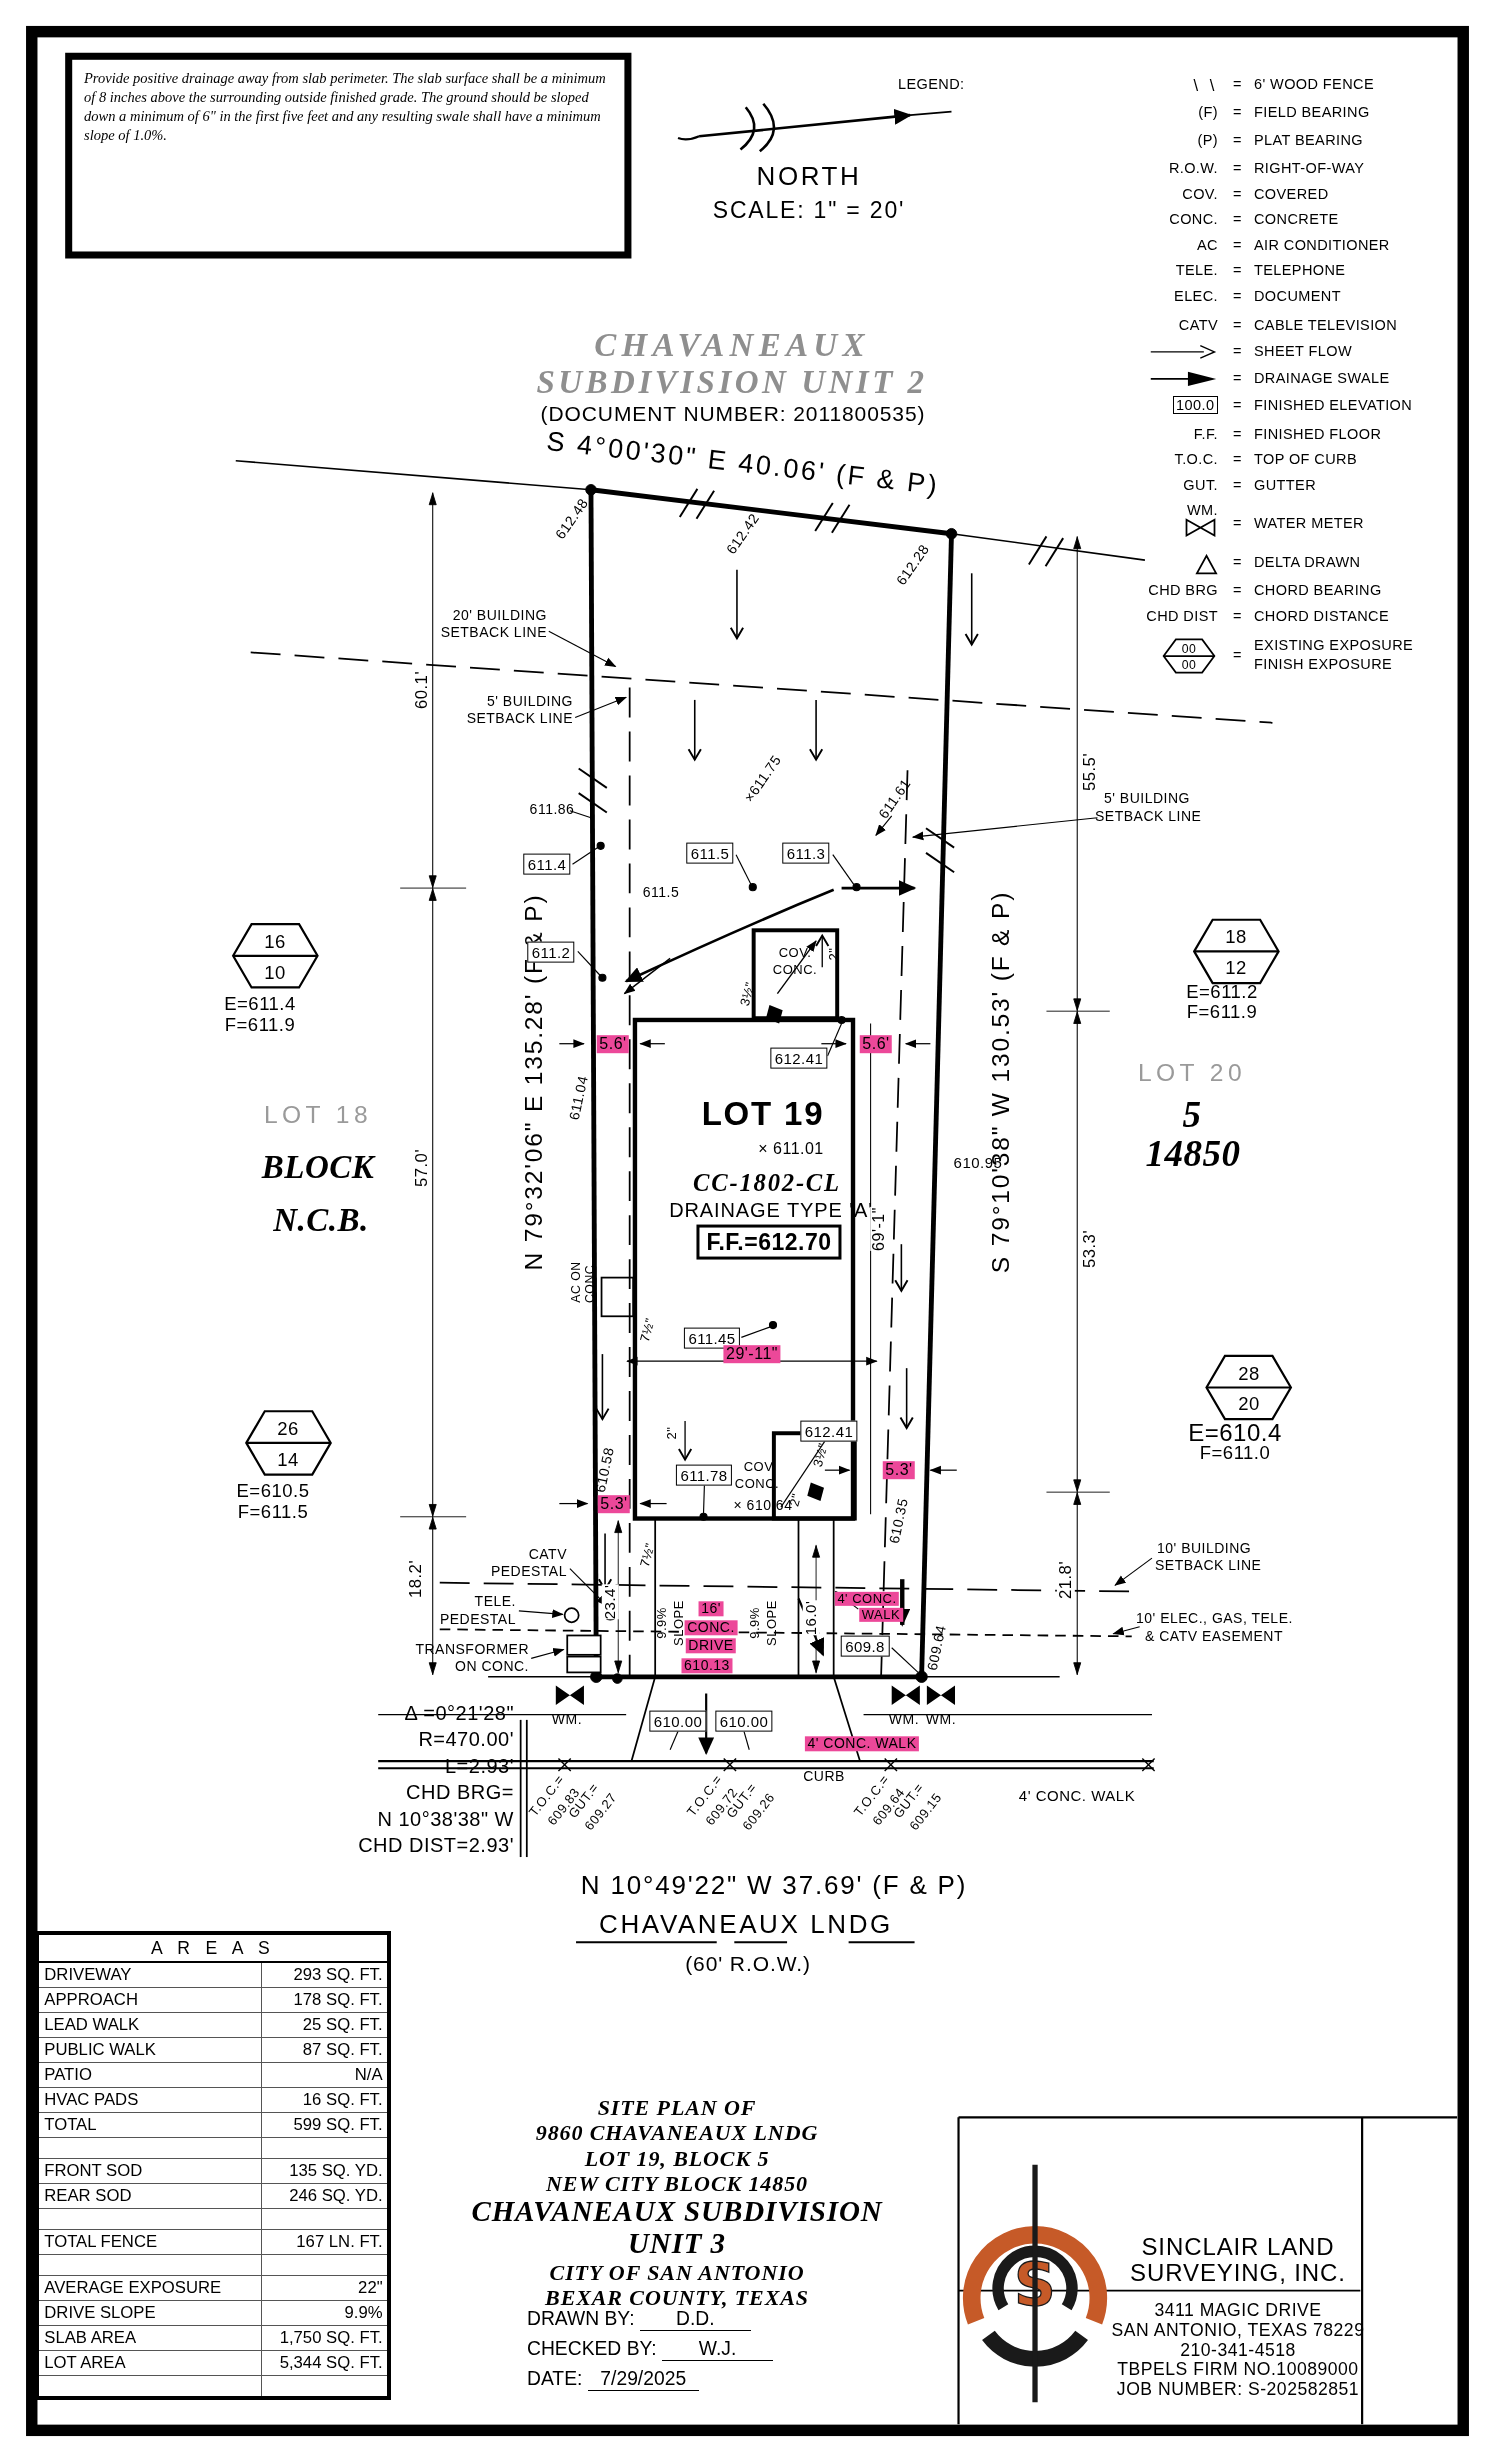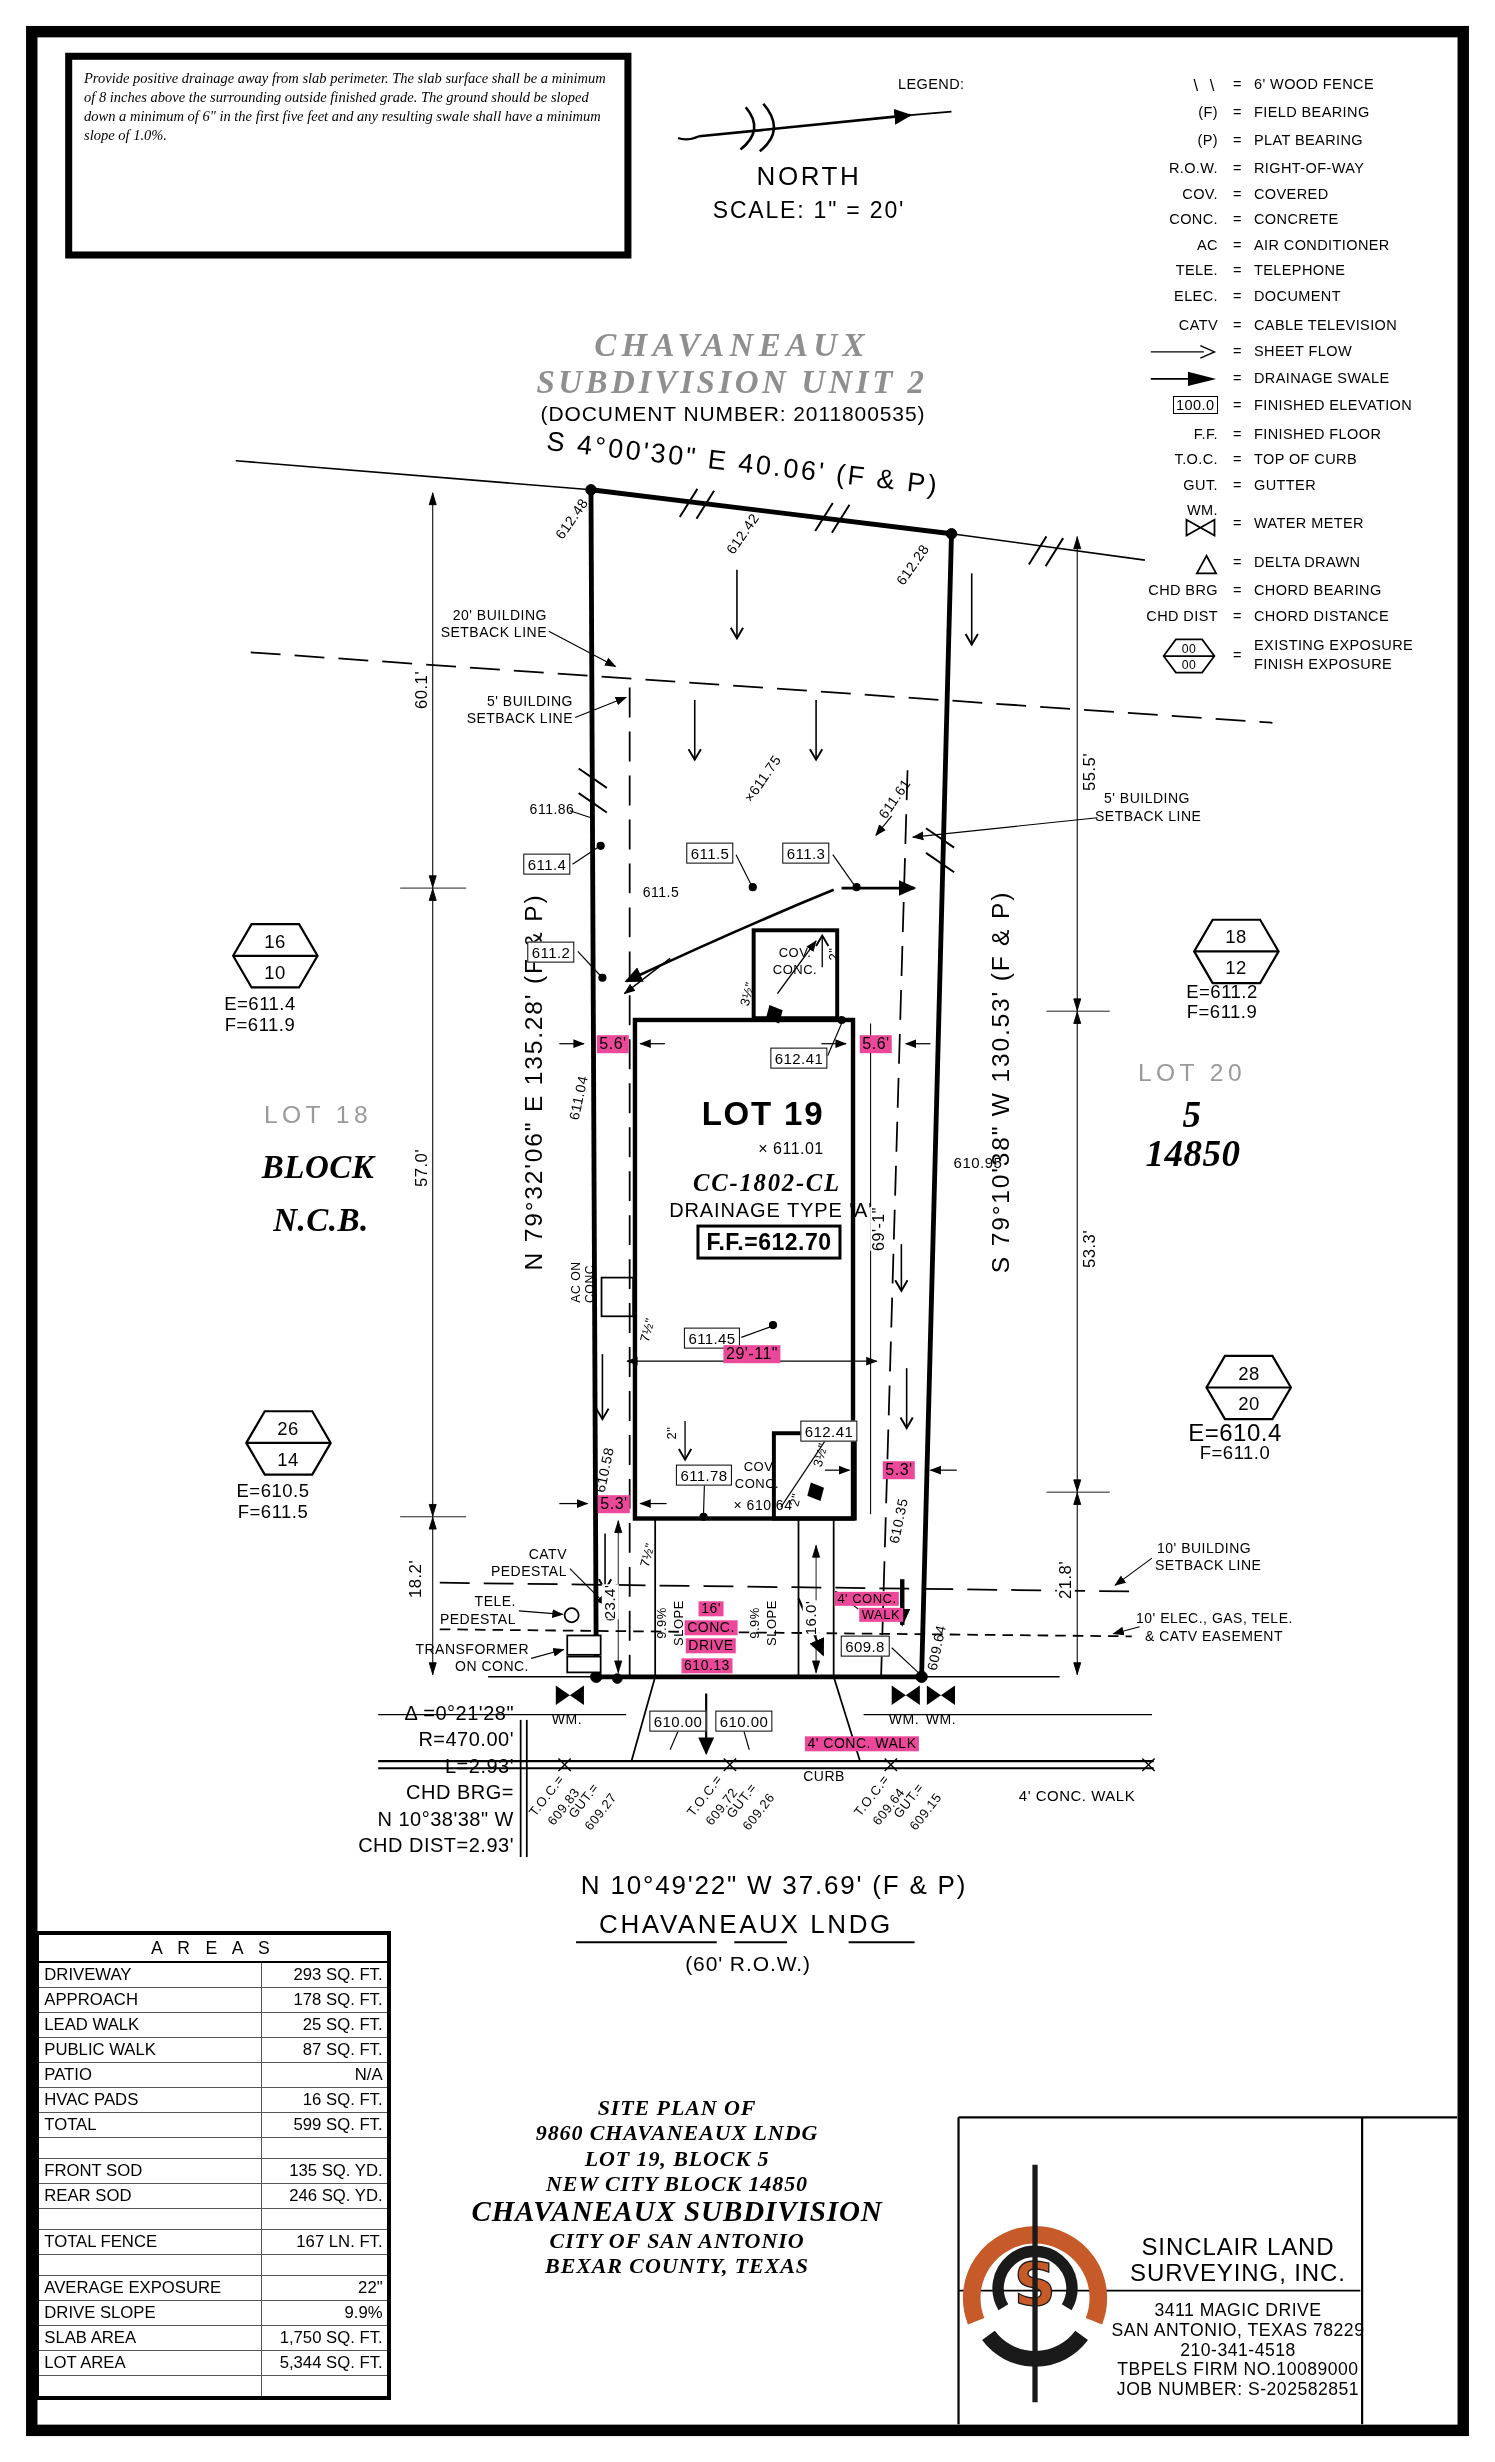--- a/index.html
+++ b/index.html
@@ -636,22 +636,28 @@
         <span class="a-v"></span>
       </div>
 </div>
 
 <div class="tb">
   <div class="t1">SITE PLAN OF</div>
   <div class="t1">9860 CHAVANEAUX LNDG</div>
   <div class="t1">LOT 19, BLOCK 5</div>
   <div class="t1">NEW CITY BLOCK 14850</div>
   <div class="t2">CHAVANEAUX SUBDIVISION</div>
+  <div class="t2">UNIT 3</div>
   <div class="t1">CITY OF SAN ANTONIO</div>
   <div class="t1">BEXAR COUNTY, TEXAS</div>
+</div>
+<div class="tb-meta">
+  <div class="row"><span>DRAWN BY:</span> <span class="u">D.D.</span></div>
+  <div class="row"><span>CHECKED BY:</span> <span class="u">W.J.</span></div>
+  <div class="row"><span>DATE:</span> <span class="u">7/29/2025</span></div>
 </div>
 
 <span class="s co" style="left:1238px;top:2247px;transform:translate(-50%,-50%);font-size:24px;letter-spacing:0.9px">SINCLAIR  LAND</span>
 <span class="s co" style="left:1238px;top:2273px;transform:translate(-50%,-50%);font-size:24px;letter-spacing:0.9px">SURVEYING,  INC.</span>
 <span class="s co" style="left:1238px;top:2311px;transform:translate(-50%,-50%);font-size:17.6px">3411 MAGIC DRIVE</span>
 <span class="s co" style="left:1238px;top:2331px;transform:translate(-50%,-50%);font-size:17.6px">SAN ANTONIO, TEXAS 78229</span>
 <span class="s co" style="left:1238px;top:2351px;transform:translate(-50%,-50%);font-size:17.6px">210-341-4518</span>
 <span class="s co" style="left:1238px;top:2370px;transform:translate(-50%,-50%);font-size:17.6px">TBPELS FIRM NO.10089000</span>
 <span class="s co" style="left:1238px;top:2390px;transform:translate(-50%,-50%);font-size:17.6px">JOB NUMBER: S-202582851</span>
 

